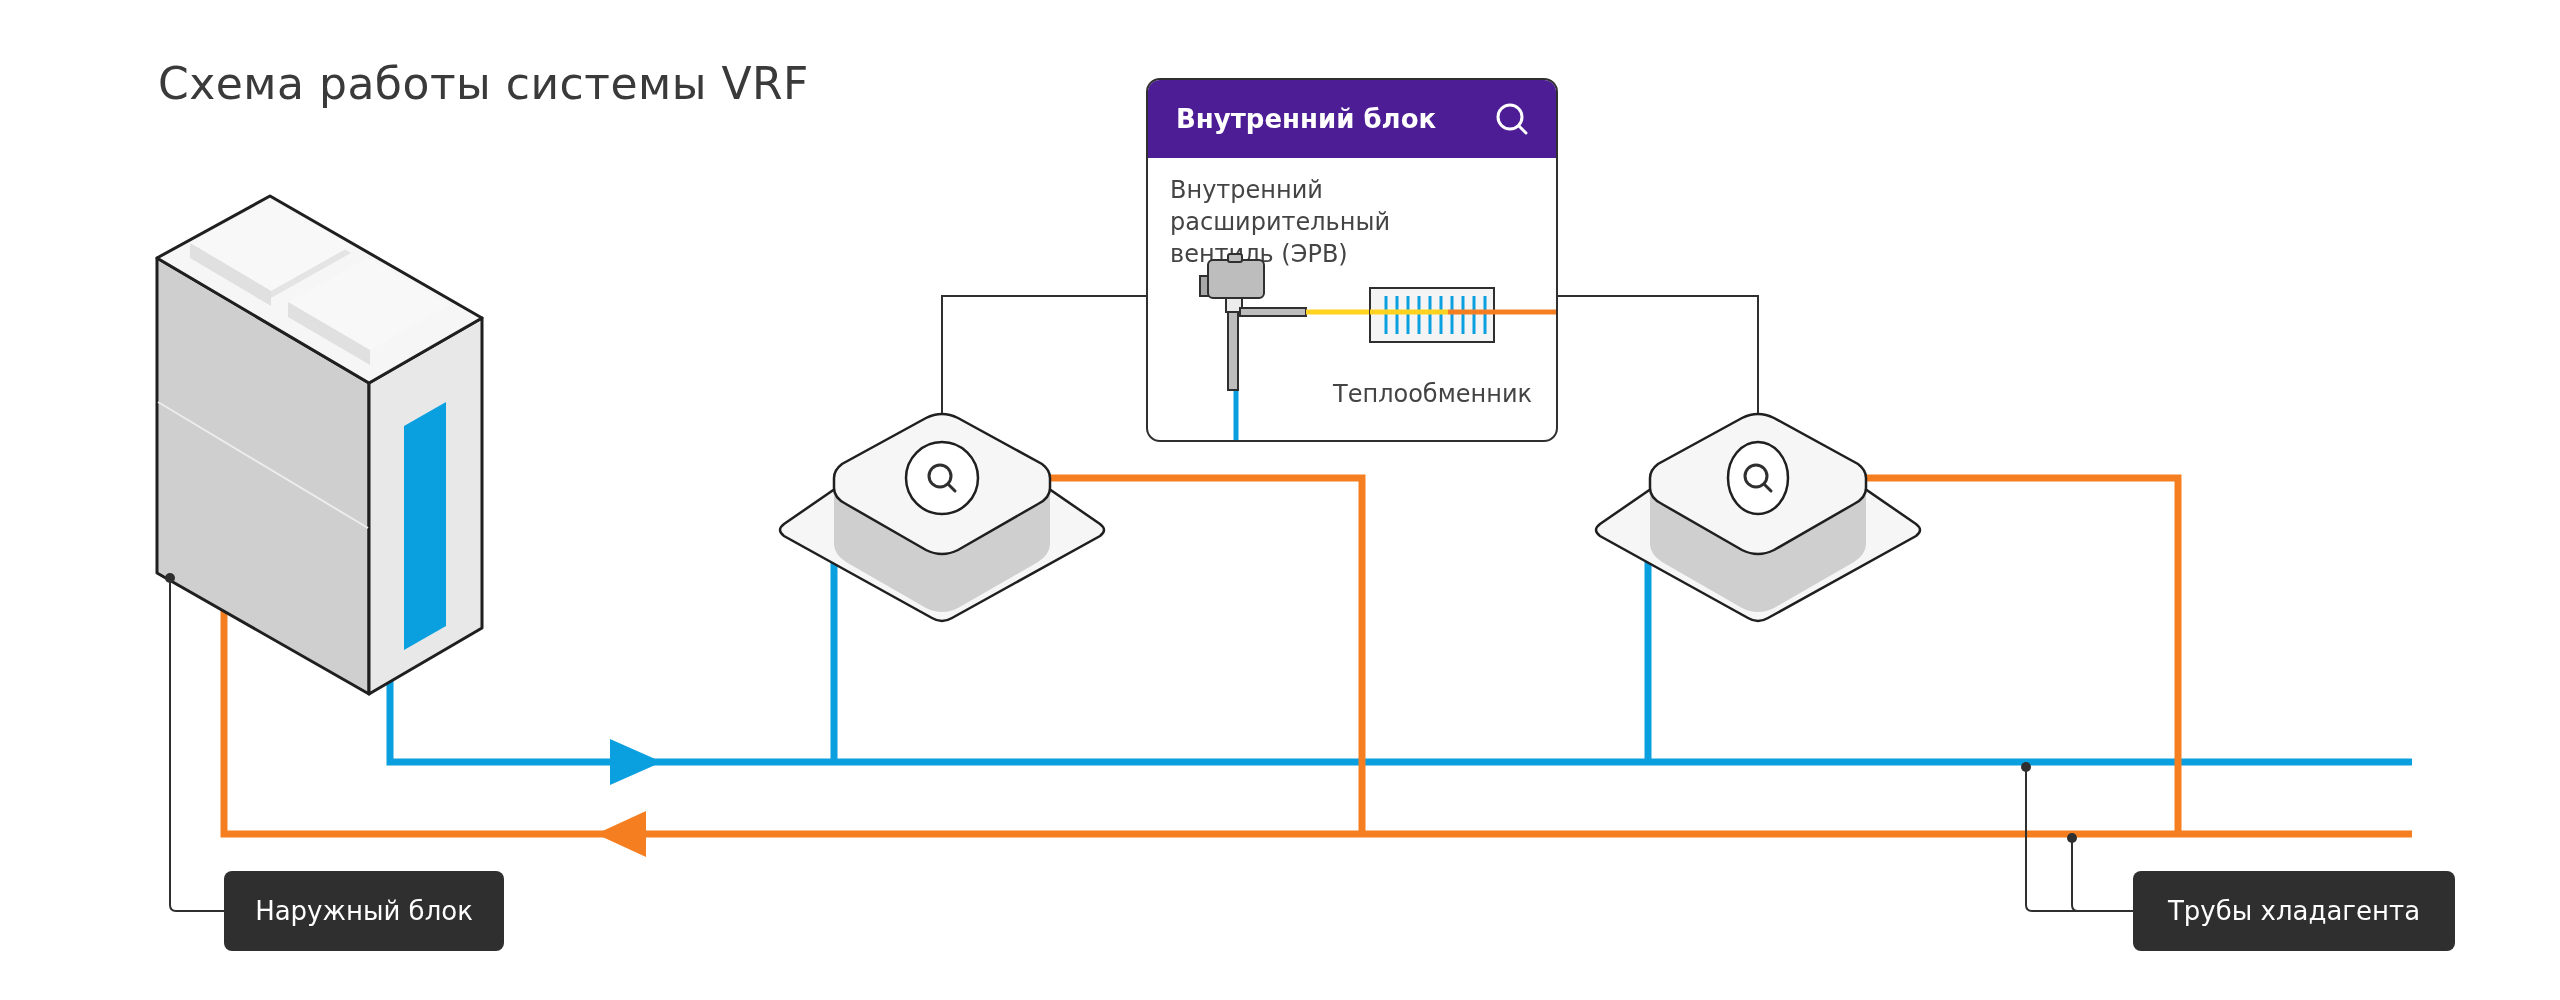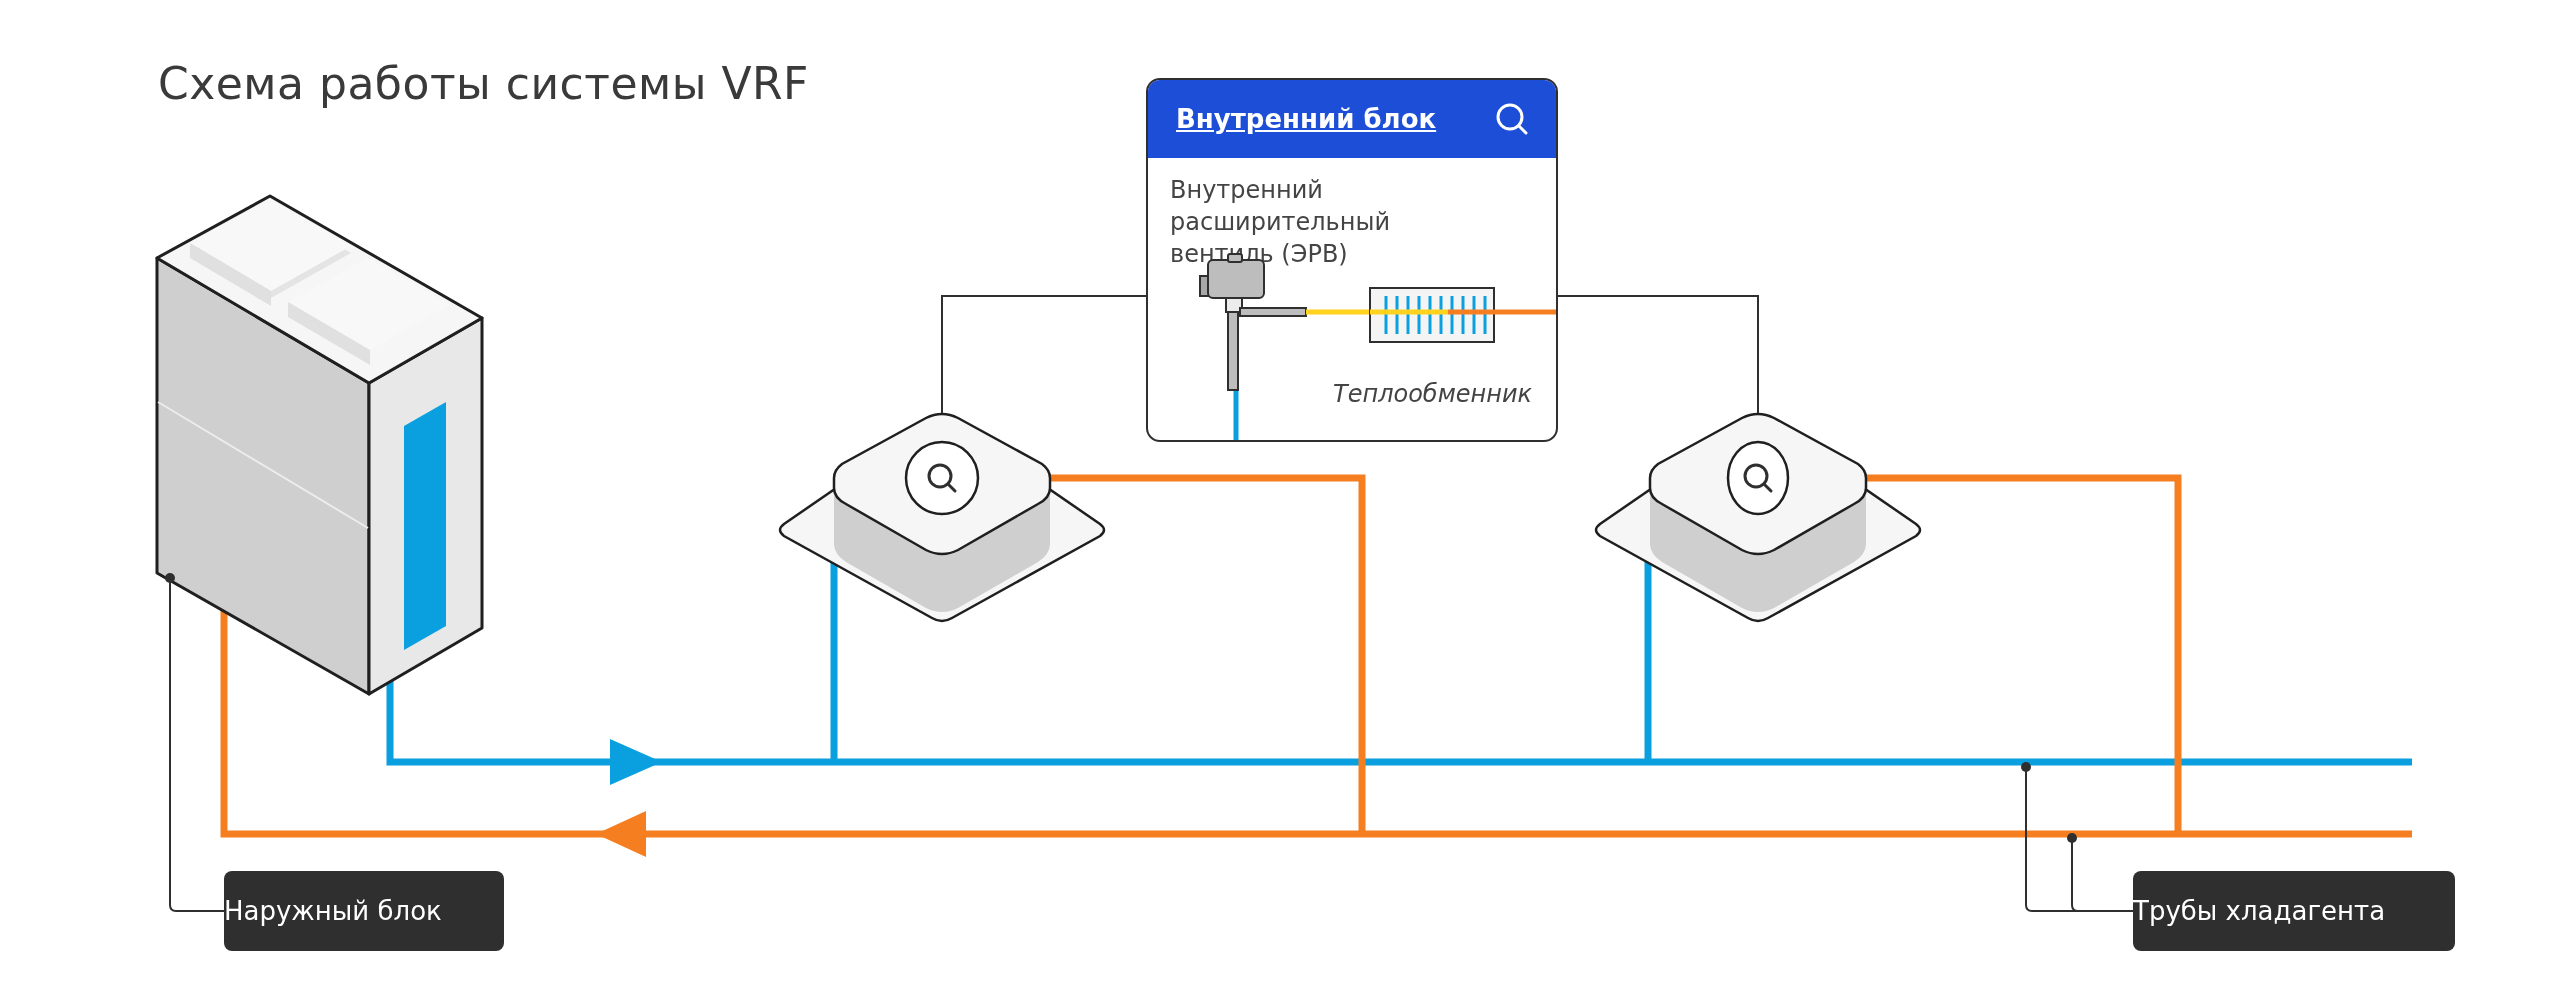--- a/index.html
+++ b/index.html
@@ -2,34 +2,34 @@
 <html><head>
 <meta charset="utf-8">
 <style>
   html, body { margin: 0; padding: 0; background: #ffffff; }
   body { width: 2560px; height: 1000px; position: relative; overflow: hidden;
          font-family: "Liberation Sans", "DejaVu Sans", sans-serif; }
   #diagram { position: absolute; left: 0; top: 0; width: 2560px; height: 1000px; }
   .title { position: absolute; left: 158px; top: 58px; font-size: 44px; color: #3a3a3a;
            font-weight: normal; letter-spacing: 0.5px; font-family: "DejaVu Sans", sans-serif; }
   .label-box { position: absolute; background: #2f2f2f; color: #ffffff; border-radius: 8px;
-               font-size: 26px; display: flex; align-items: center; justify-content: flex-start;
+               font-size: 26px; display: flex; align-items: center; justify-content: center;
                font-family: "DejaVu Sans", sans-serif; }
   .label-outdoor { left: 224px; top: 871px; width: 280px; height: 80px; }
   .label-pipes { left: 2133px; top: 871px; width: 322px; height: 80px; }
   .panel { position: absolute; left: 1146px; top: 78px; width: 408px; height: 360px;
            border: 2px solid #2f2f2f; border-radius: 14px; background: #ffffff; overflow: hidden; }
-  .panel-header { height: 78px; background: #1d4ed8; color: #fff; display: flex;
+  .panel-header { height: 78px; background: #4c1d95; color: #fff; display: flex;
                   align-items: center; justify-content: space-between; padding: 0 26px 0 28px;
-                  font-size: 26px; font-weight: bold; font-family: "DejaVu Sans", sans-serif; text-decoration: underline; }
+                  font-size: 26px; font-weight: bold; font-family: "DejaVu Sans", sans-serif; }
   .panel-header .hicon { width: 36px; height: 36px; }
   .panel-erv { position: absolute; left: 22px; top: 94px; font-size: 24px; color: #444;
                line-height: 32px; white-space: pre-line; font-family: "DejaVu Sans", sans-serif; width: 260px; }
   .panel-hx { position: absolute; right: 24px; top: 300px; font-size: 24px; color: #444;
-              font-family: "DejaVu Sans", sans-serif; font-style: italic; }
+              font-family: "DejaVu Sans", sans-serif; }
   .panel-svg { position: absolute; left: 0; top: 0; width: 408px; height: 360px; }
 </style>
 </head>
 <body>
 
 <svg id="diagram" viewBox="0 0 2560 1000" xmlns="http://www.w3.org/2000/svg">
 
   <g id="pipes" fill="none" stroke-width="7">
 
     <path class="liq" d="M390 680 L390 762 L2412 762" stroke="#0aa0e0"></path>

